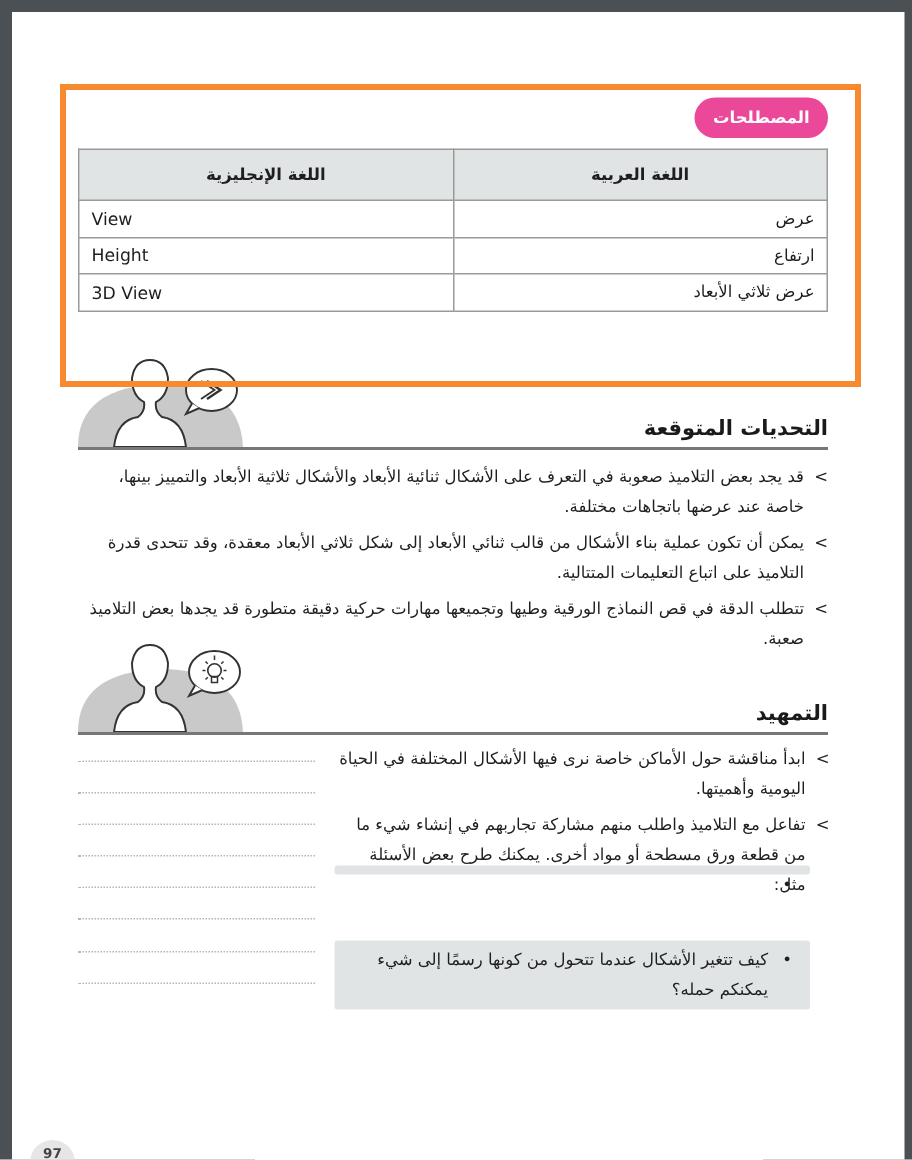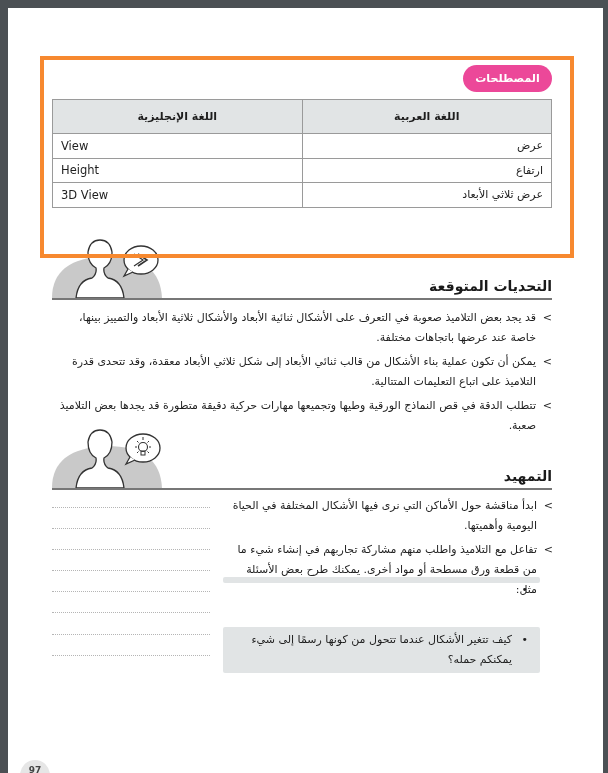--- a/index.html
+++ b/index.html
@@ -211,21 +211,21 @@
       <rect x="89" y="23" width="4" height="4" fill="none" stroke="#333" stroke-width="1"></rect>
       <path d="M91,9 L91,12 M83,19 L85,19 M97,19 L99,19 M85,13 L86.5,14.5 M97,13 L95.5,14.5 M85,25 L86.5,23.5 M97,25 L95.5,23.5" stroke="#333" stroke-width="1"></path>
     </svg>
     <div class="title" style="bottom:6px;">التمهيد</div>
     <div class="rule"></div>
   </div>
 
   <ul class="bullets" style="left:215px;top:488px;width:330px;">
     <li>
       <span class="marker">&gt;</span>
-      <span>ابدأ مناقشة حول الأماكن التي نرى فيها الأشكال المختلفة في الحياة اليومية وأهميتها.</span>
+      <span>ابدأ مناقشة حول الأماكن خاصة نرى فيها الأشكال المختلفة في الحياة اليومية وأهميتها.</span>
     </li>
     <li>
       <span class="marker">&gt;</span>
       <span>تفاعل مع التلاميذ واطلب منهم مشاركة تجاربهم في إنشاء شيء ما من قطعة ورق مسطحة أو مواد أخرى. يمكنك طرح بعض الأسئلة مثل:</span>
     </li>
   </ul>
 
   <div class="q-box" style="top:569px;">
     <span class="dot">•</span>
   </div>

